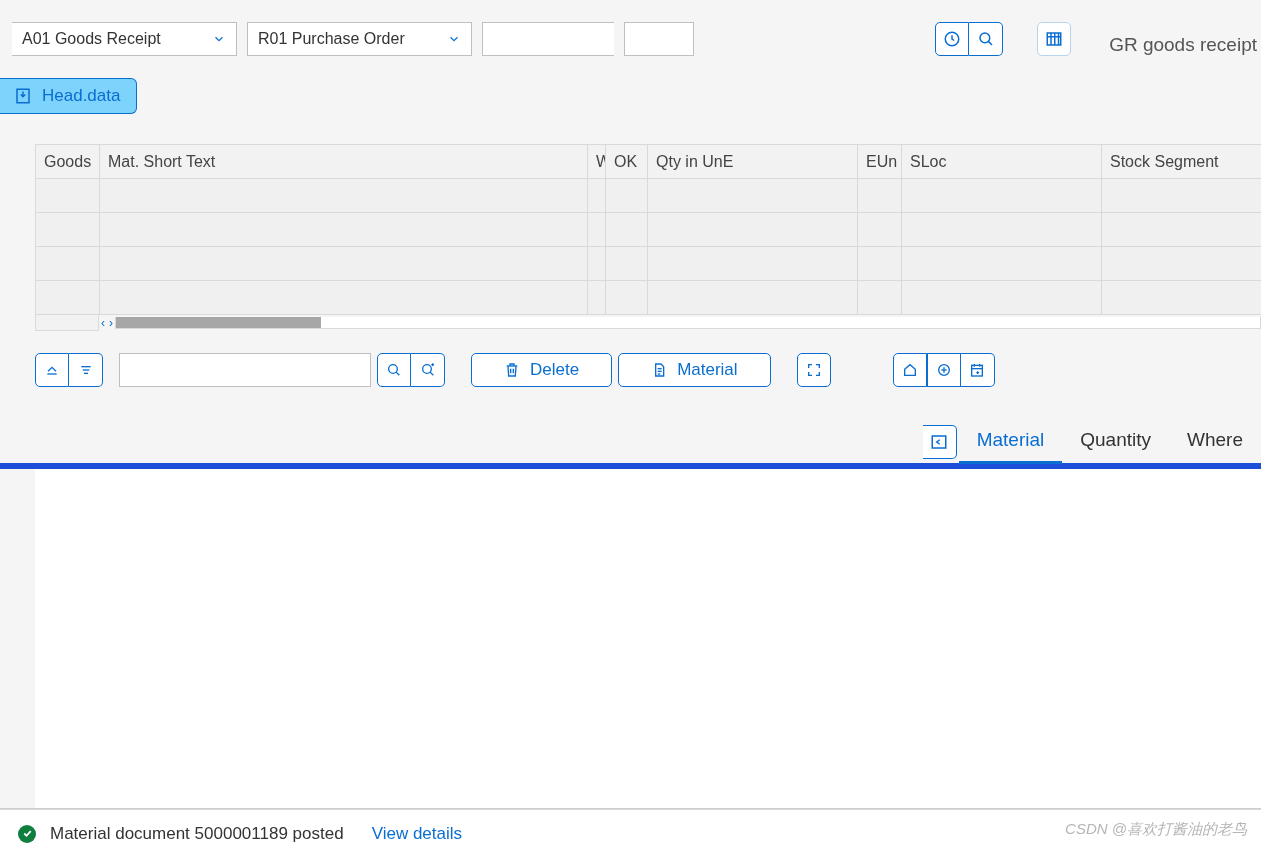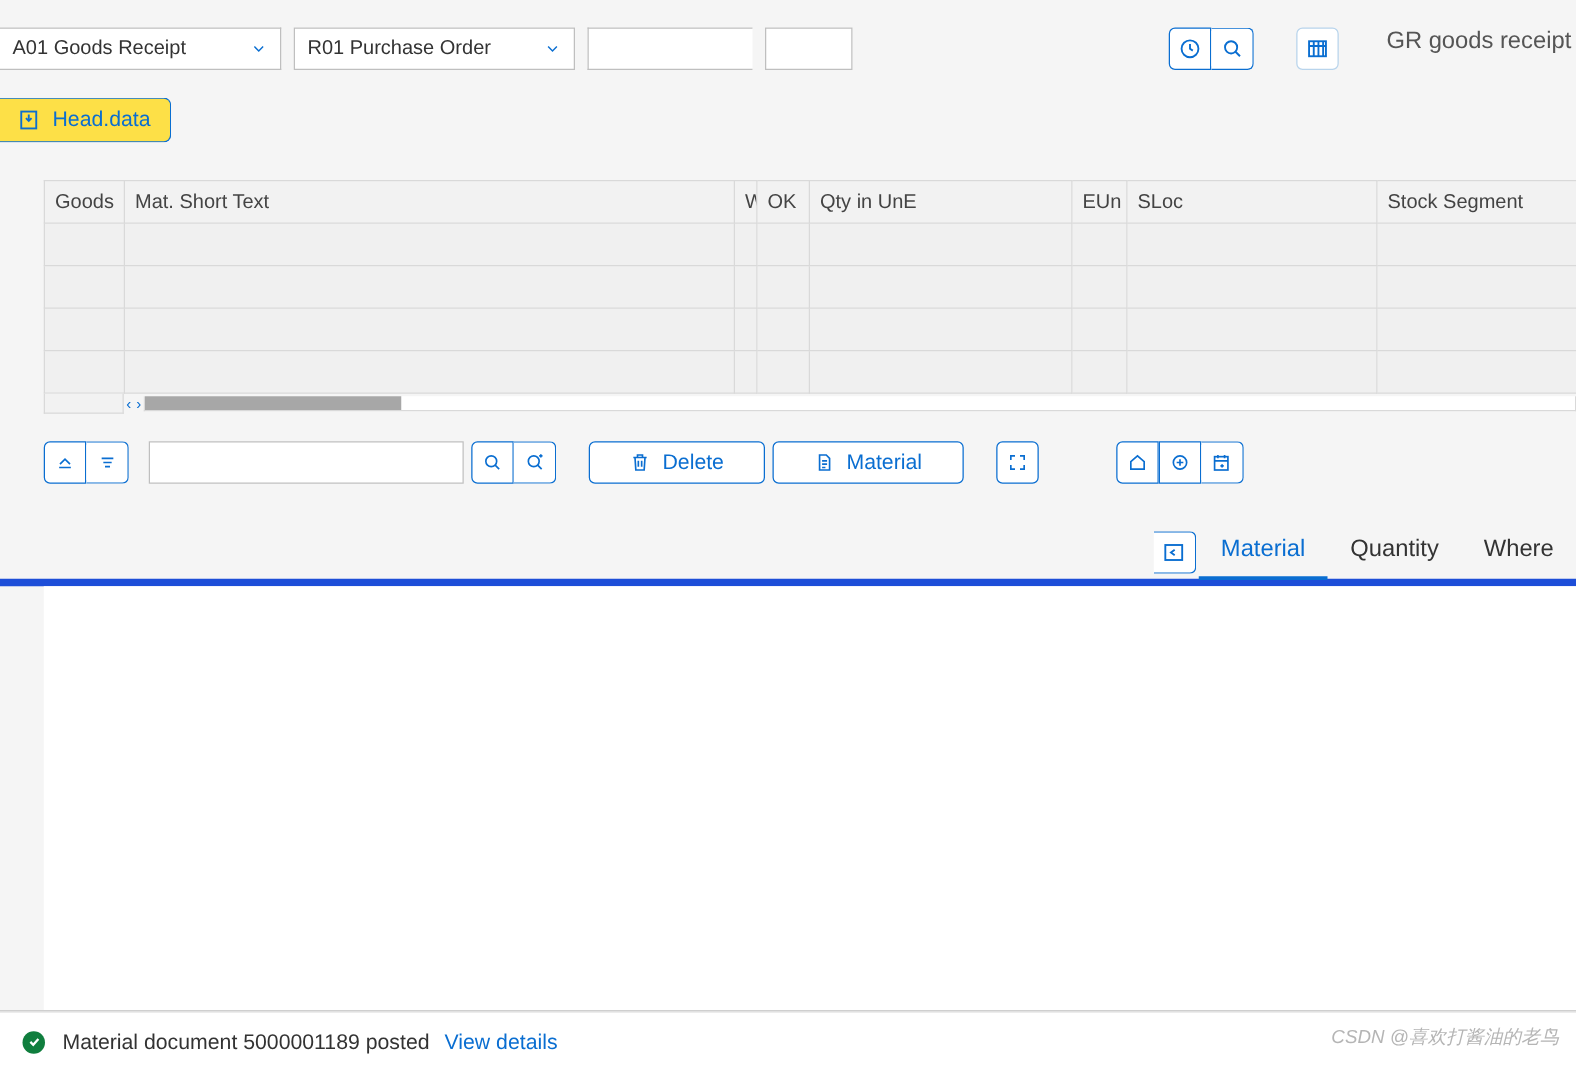--- a/index.html
+++ b/index.html
@@ -1,21 +1,21 @@
 <!DOCTYPE html>
 <html><head>
 <meta charset="utf-8">
 <style>
   * { box-sizing: border-box; }
   html, body { margin: 0; padding: 0; font-family: Arial, "Helvetica Neue", Helvetica, sans-serif; font-size: 14px; color: #333; background: #f5f5f5; height: 100%; }
 
   .app { display: flex; flex-direction: column; height: 857px; width: 1261px; position: relative; background: #f5f5f5; overflow: hidden; }
 
   
-  .top-toolbar { display: flex; align-items: flex-start; padding: 22px 0 22px 0; gap: 10px; }
+  .top-toolbar { display: flex; align-items: flex-end; padding: 22px 0 22px 12px; gap: 10px; }
   .dropdown { display: inline-flex; align-items: center; justify-content: space-between; border: 1px solid #bfbfbf; background: #fff; height: 34px; padding: 0 10px; font-size: 16px; color: #333; cursor: pointer; }
   .dropdown .chev { color: #0a6ed1; margin-left: 14px; }
   .dd-transaction { width: 225px; border-left: none; }
   .dd-reference   { width: 225px; }
 
   .input-plain { border: 1px solid #bfbfbf; background: #fff; height: 34px; padding: 0 8px; font-size: 16px; }
   .input-doc { width: 132px; border-right: none; }
   .input-year { width: 70px; }
 
   .toolbar-flex { flex: 1; }
@@ -23,21 +23,21 @@
   .icon-btn.plain { border-color: #b8d4ec; }
   .icon-btn-group { display: inline-flex; }
   .icon-btn-group .icon-btn { border-radius: 0; }
   .icon-btn-group .icon-btn:first-child { border-radius: 5px 0 0 5px; }
   .icon-btn-group .icon-btn:last-child  { border-radius: 0 5px 5px 0; border-left: none; }
 
   .title-right { font-size: 19px; color: #555; margin-left: 28px; margin-right: 4px; white-space: nowrap; }
 
   
   .head-data-row { padding: 0 0 30px 0; }
-  .head-data-btn { display: inline-flex; align-items: center; gap: 10px; border: 1.5px solid #0a6ed1; color: #0a6ed1; background: #fde047; border-radius: 6px; height: 36px; padding: 0 16px 0 14px; font-size: 17px; cursor: pointer; border-left: none; border-top-left-radius: 0; border-bottom-left-radius: 0;}
+  .head-data-btn { display: inline-flex; align-items: center; gap: 10px; border: 1.5px solid #0a6ed1; color: #0a6ed1; background: #7dd3fc; border-radius: 6px; height: 36px; padding: 0 16px 0 14px; font-size: 17px; cursor: pointer; border-left: none; border-top-left-radius: 0; border-bottom-left-radius: 0;}
 
   
   .table-wrap { margin-left: 35px; }
   table.items { border-collapse: collapse; width: 100%; table-layout: fixed; }
   table.items th, table.items td { border: 1px solid #d9d9d9; height: 34px; background: #f0f0f0; text-align: left; padding: 0 8px; font-weight: normal; font-size: 16px; color: #444; overflow: hidden; white-space: nowrap; }
   table.items th { background: #f2f2f2; }
   .col-line   { width: 64px; }
   .col-mat    { width: 488px; }
   .col-w      { width: 18px; }
   .col-ok     { width: 42px; }
@@ -67,21 +67,21 @@
   .tab { font-size: 19px; color: #333; padding: 8px 18px 10px; cursor: pointer; }
   .tab.active { color: #0a6ed1; border-bottom: 3px solid #0a6ed1; margin-bottom: -1px; }
 
   .tab-content { flex: 1; background: #fff; margin-left: 35px; }
 
   
   .status-bar { display: flex; align-items: center; height: 48px; border-top: 1px solid #d9d9d9; background: #fff; padding: 0 18px; }
   .status-sep { height: 1px; background: #cfcfcf; }
   .status-icon { width: 18px; height: 18px; border-radius: 50%; background: #107e3e; display: flex; align-items: center; justify-content: center; color: #fff; font-size: 12px; margin-right: 14px; }
   .status-text { font-size: 17px; color: #333; }
-  .status-link { font-size: 17px; color: #0a6ed1; margin-left: 12px; cursor: pointer; }
+  .status-link { font-size: 17px; color: #0a6ed1; margin-left: 28px; cursor: pointer; }
   .watermark { position: absolute; right: 14px; bottom: 18px; color: #b5b5b5; font-size: 15px; pointer-events: none; font-style: italic; }
 
   svg { display: block; }
 </style>
 </head>
 <body>
 
 <div class="app">
 
   <div class="top-toolbar">

